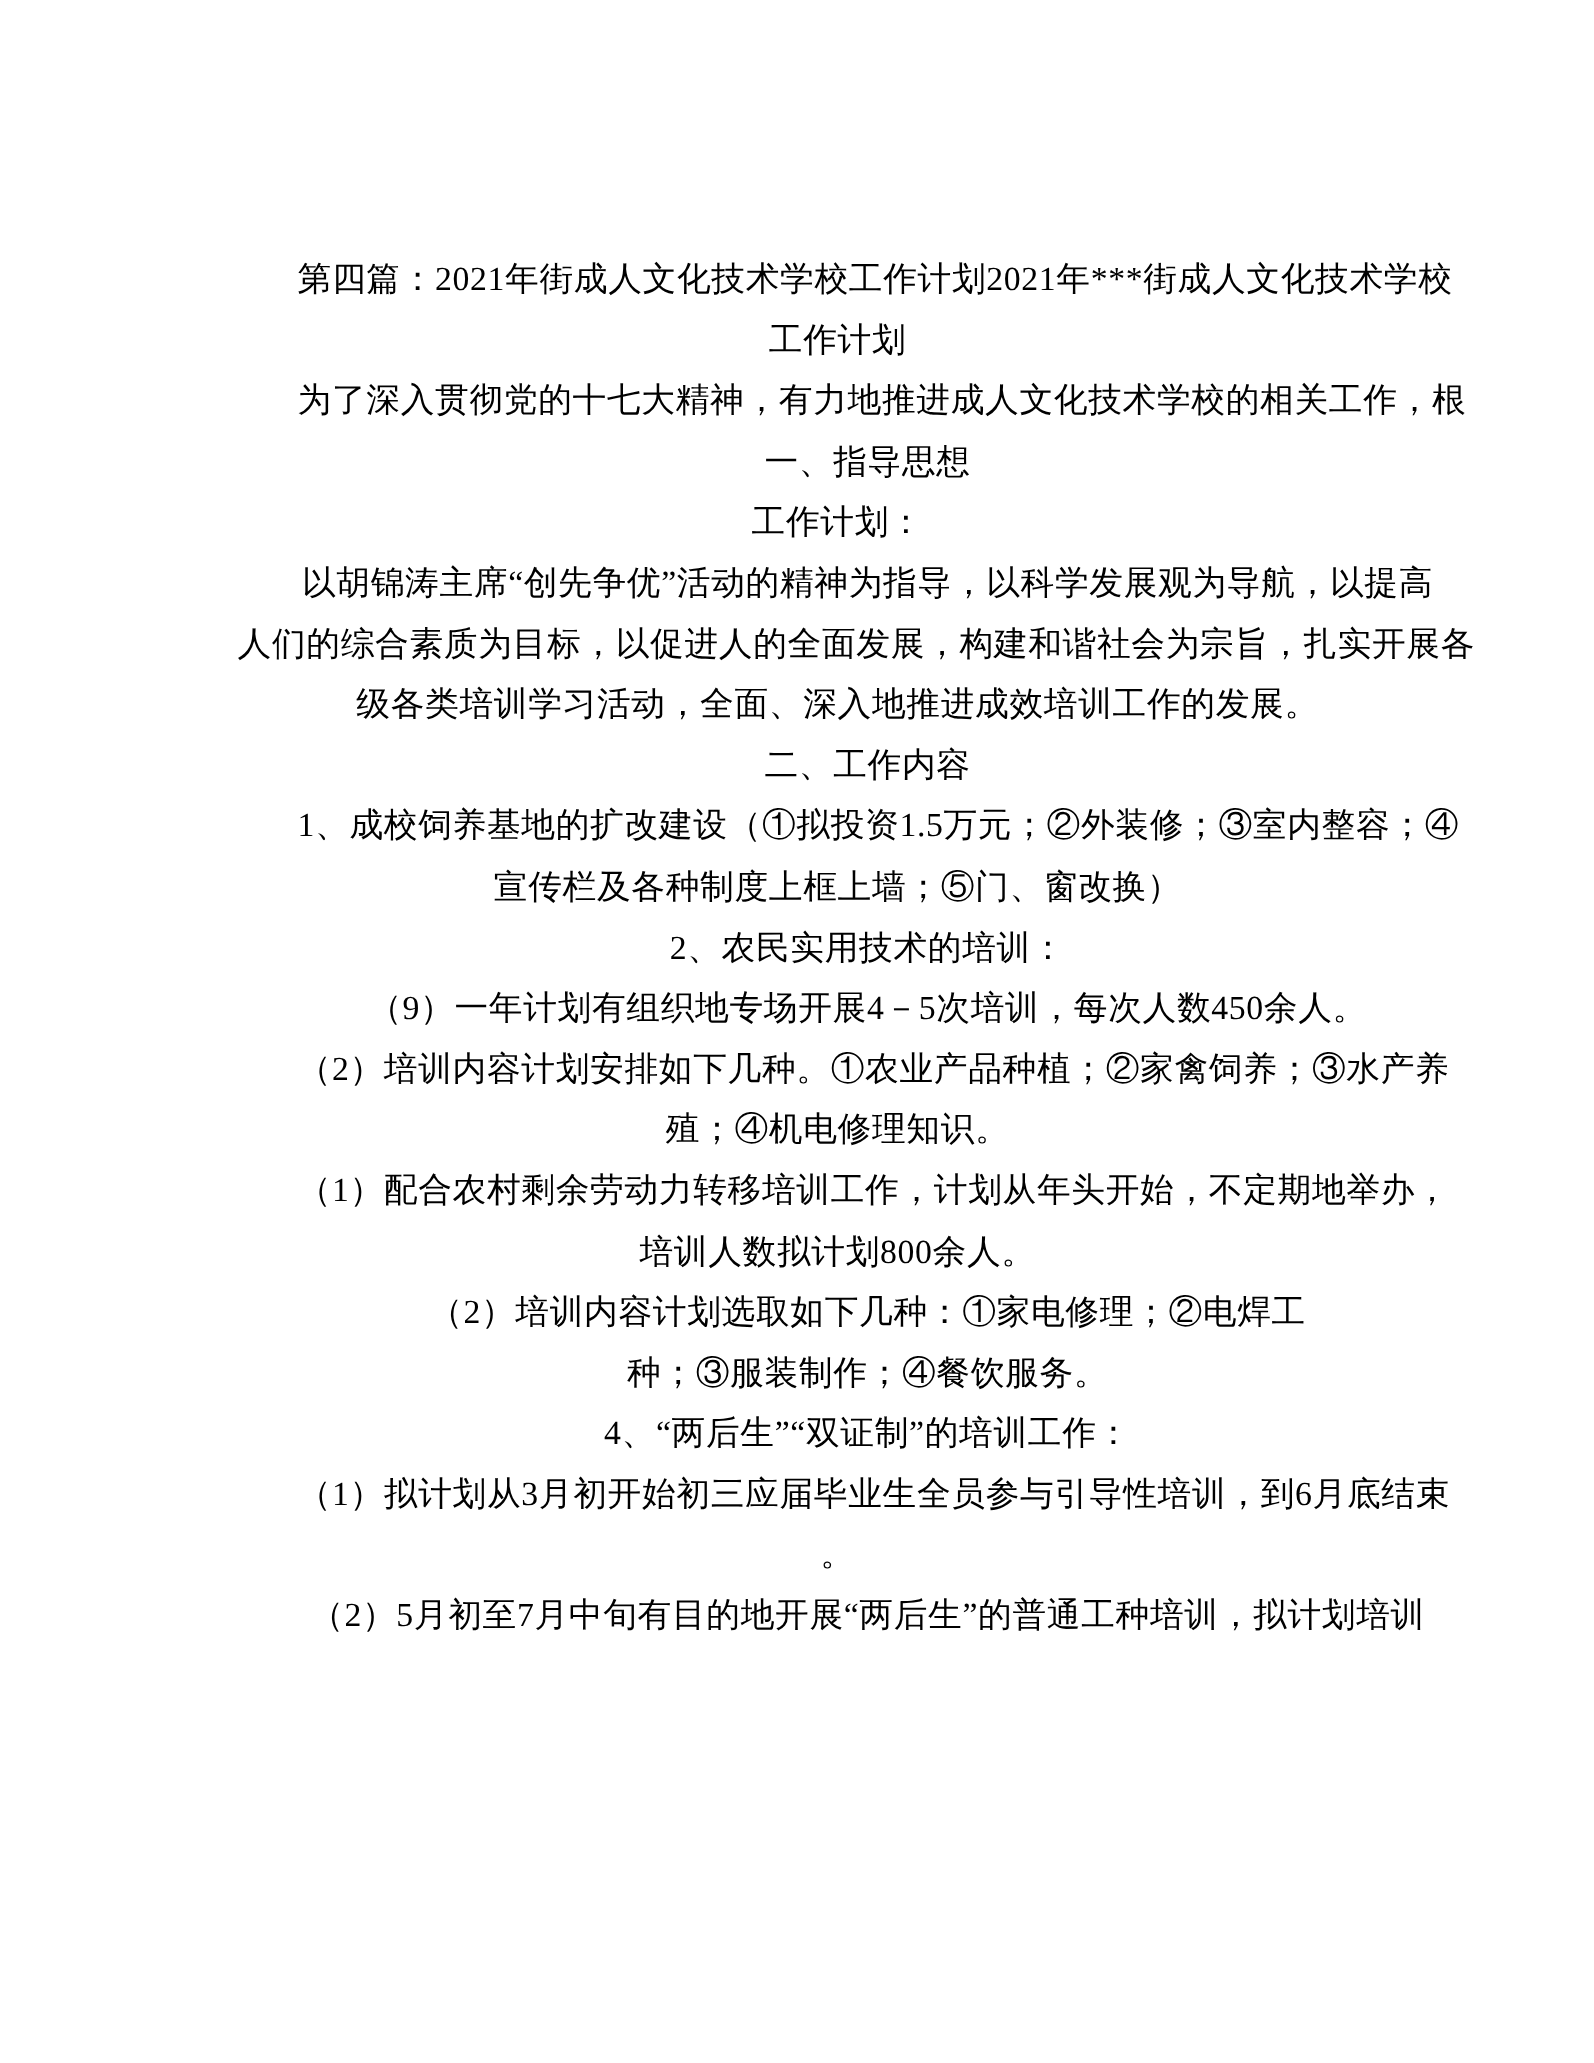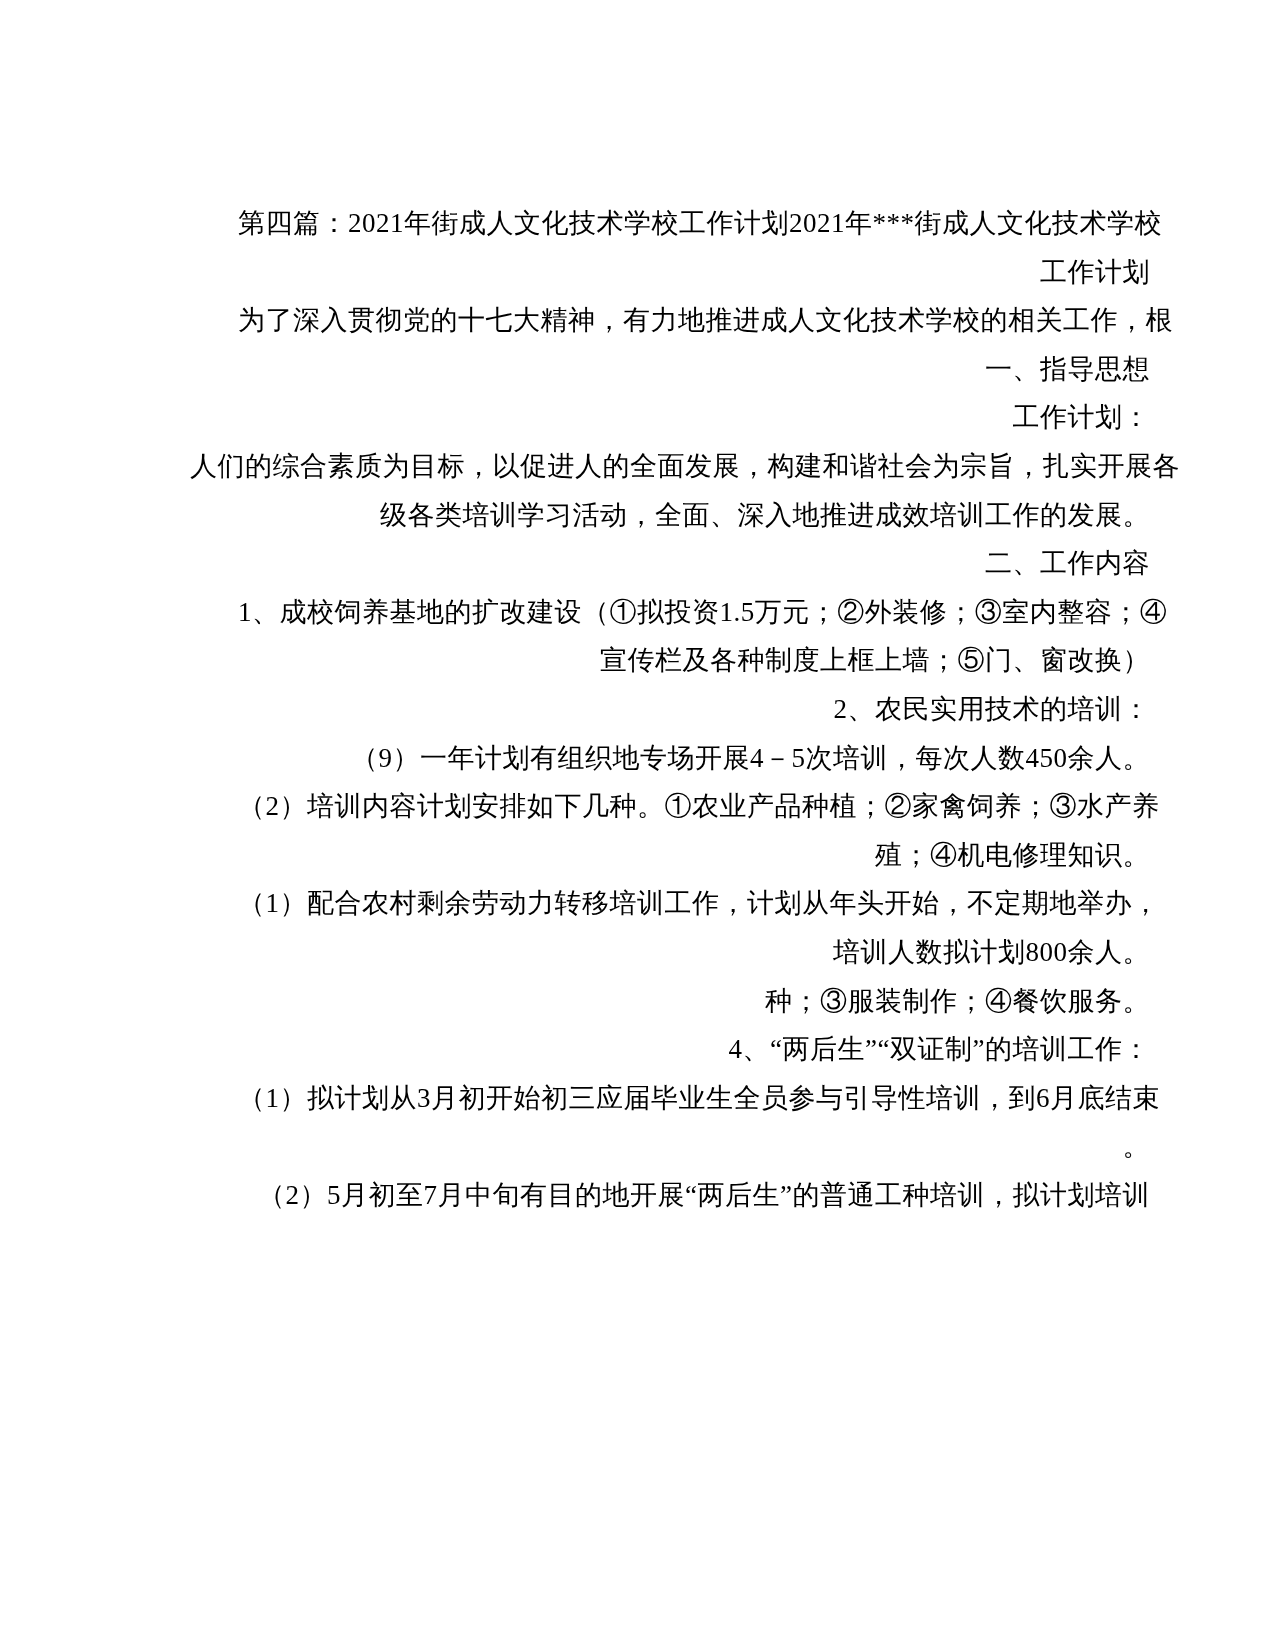--- a/index.html
+++ b/index.html
@@ -16,50 +16,52 @@
     color: #000000;
   }
   .doc-body {
     position: absolute;
     left: 190px;
     top: 199px;
     width: 960px;
     font-size: 27px;
     line-height: 48.6px;
     letter-spacing: 0.5px;
-    text-align: right;
+    text-align: center;
   }
   .line {
     white-space: nowrap;
     height: 48.6px;
   }
   .ind {
     padding-left: 48px;
   }
 </style>
 </head>
 <body>
 
 <div>
   <div class="doc-body">
     <div class="line ind">第四篇：2021年街成人文化技术学校工作计划2021年***街成人文化技术学校</div>
     <div class="line">工作计划</div>
     <div class="line ind">为了深入贯彻党的十七大精神，有力地推进成人文化技术学校的相关工作，根</div>
     <div class="line ind">一、指导思想</div>
     <div class="line">工作计划：</div>
+    <div class="line ind">以胡锦涛主席“创先争优”活动的精神为指导，以科学发展观为导航，以提高</div>
     <div class="line">人们的综合素质为目标，以促进人的全面发展，构建和谐社会为宗旨，扎实开展各</div>
     <div class="line">级各类培训学习活动，全面、深入地推进成效培训工作的发展。</div>
     <div class="line ind">二、工作内容</div>
     <div class="line ind">1、成校饲养基地的扩改建设（①拟投资1.5万元；②外装修；③室内整容；④</div>
     <div class="line">宣传栏及各种制度上框上墙；⑤门、窗改换）</div>
     <div class="line ind">2、农民实用技术的培训：</div>
     <div class="line ind">（9）一年计划有组织地专场开展4－5次培训，每次人数450余人。</div>
     <div class="line ind">（2）培训内容计划安排如下几种。①农业产品种植；②家禽饲养；③水产养</div>
     <div class="line">殖；④机电修理知识。</div>
     <div class="line ind">（1）配合农村剩余劳动力转移培训工作，计划从年头开始，不定期地举办，</div>
     <div class="line">培训人数拟计划800余人。</div>
+    <div class="line ind">（2）培训内容计划选取如下几种：①家电修理；②电焊工</div>
     <div class="line ind">种；③服装制作；④餐饮服务。</div>
     <div class="line ind">4、“两后生”“双证制”的培训工作：</div>
     <div class="line ind">（1）拟计划从3月初开始初三应届毕业生全员参与引导性培训，到6月底结束</div>
     <div class="line">。</div>
     <div class="line ind">（2）5月初至7月中旬有目的地开展“两后生”的普通工种培训，拟计划培训</div>
   </div>
 </div>
 
 </body></html>

